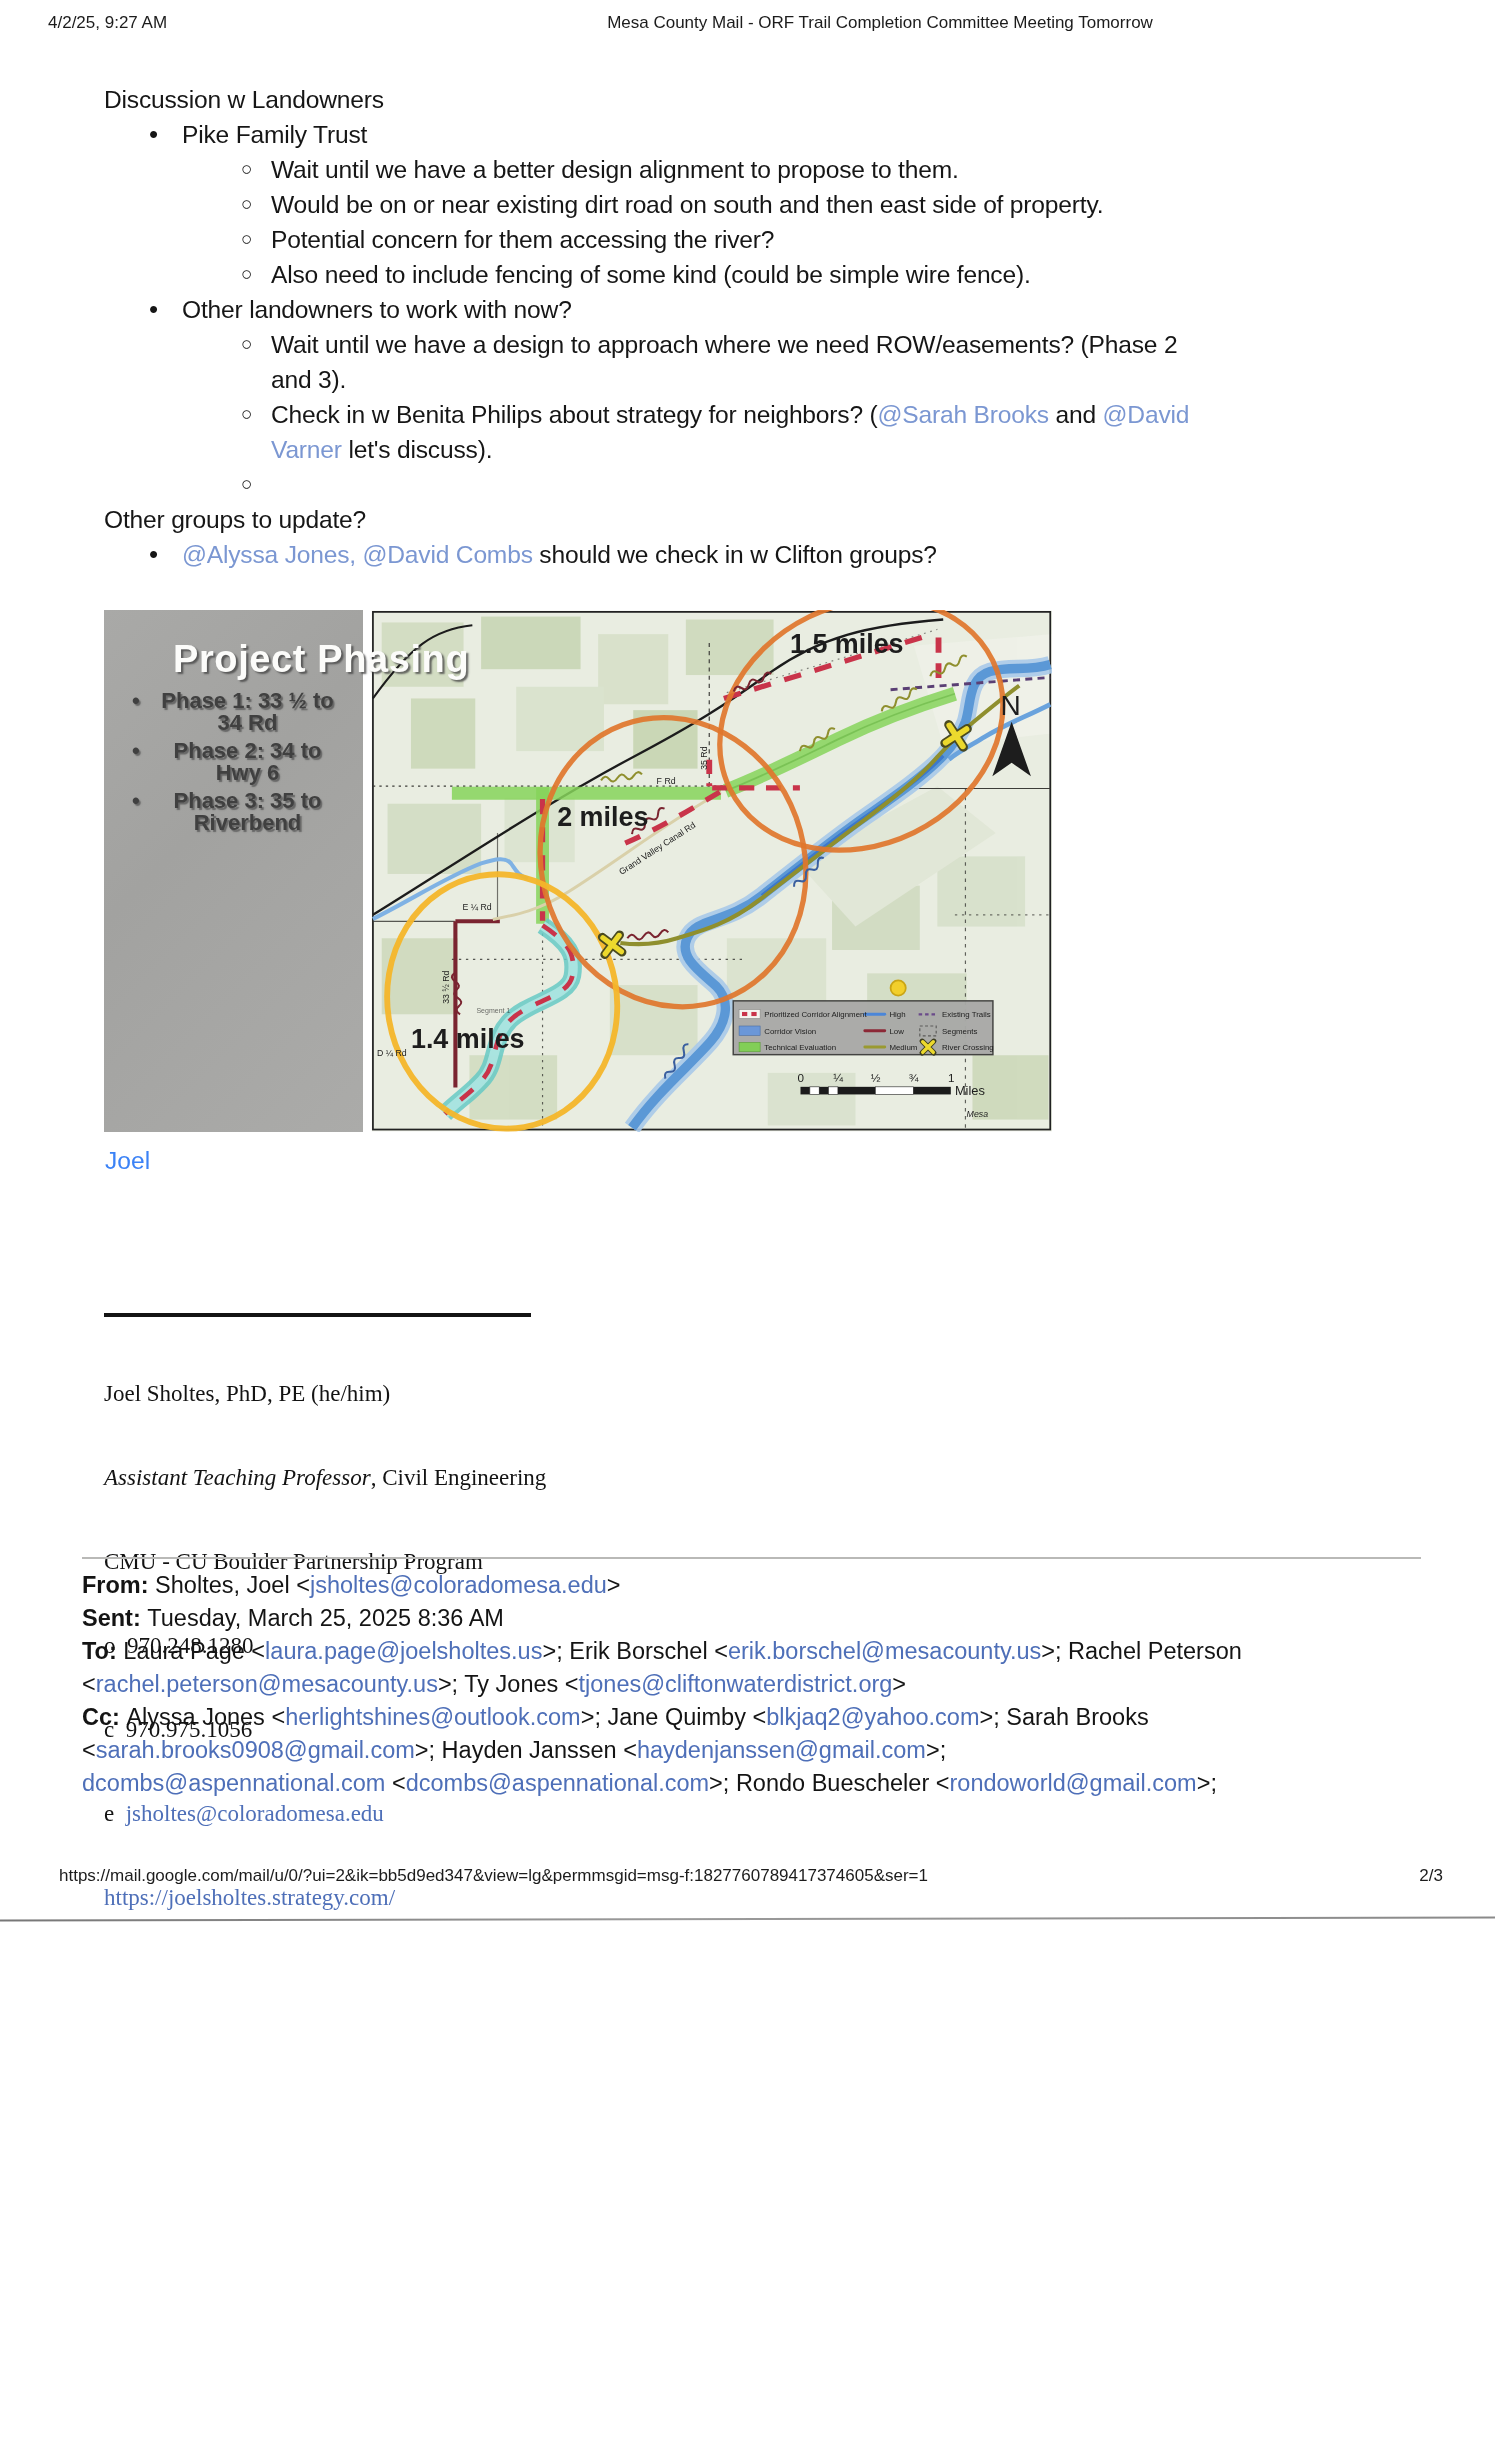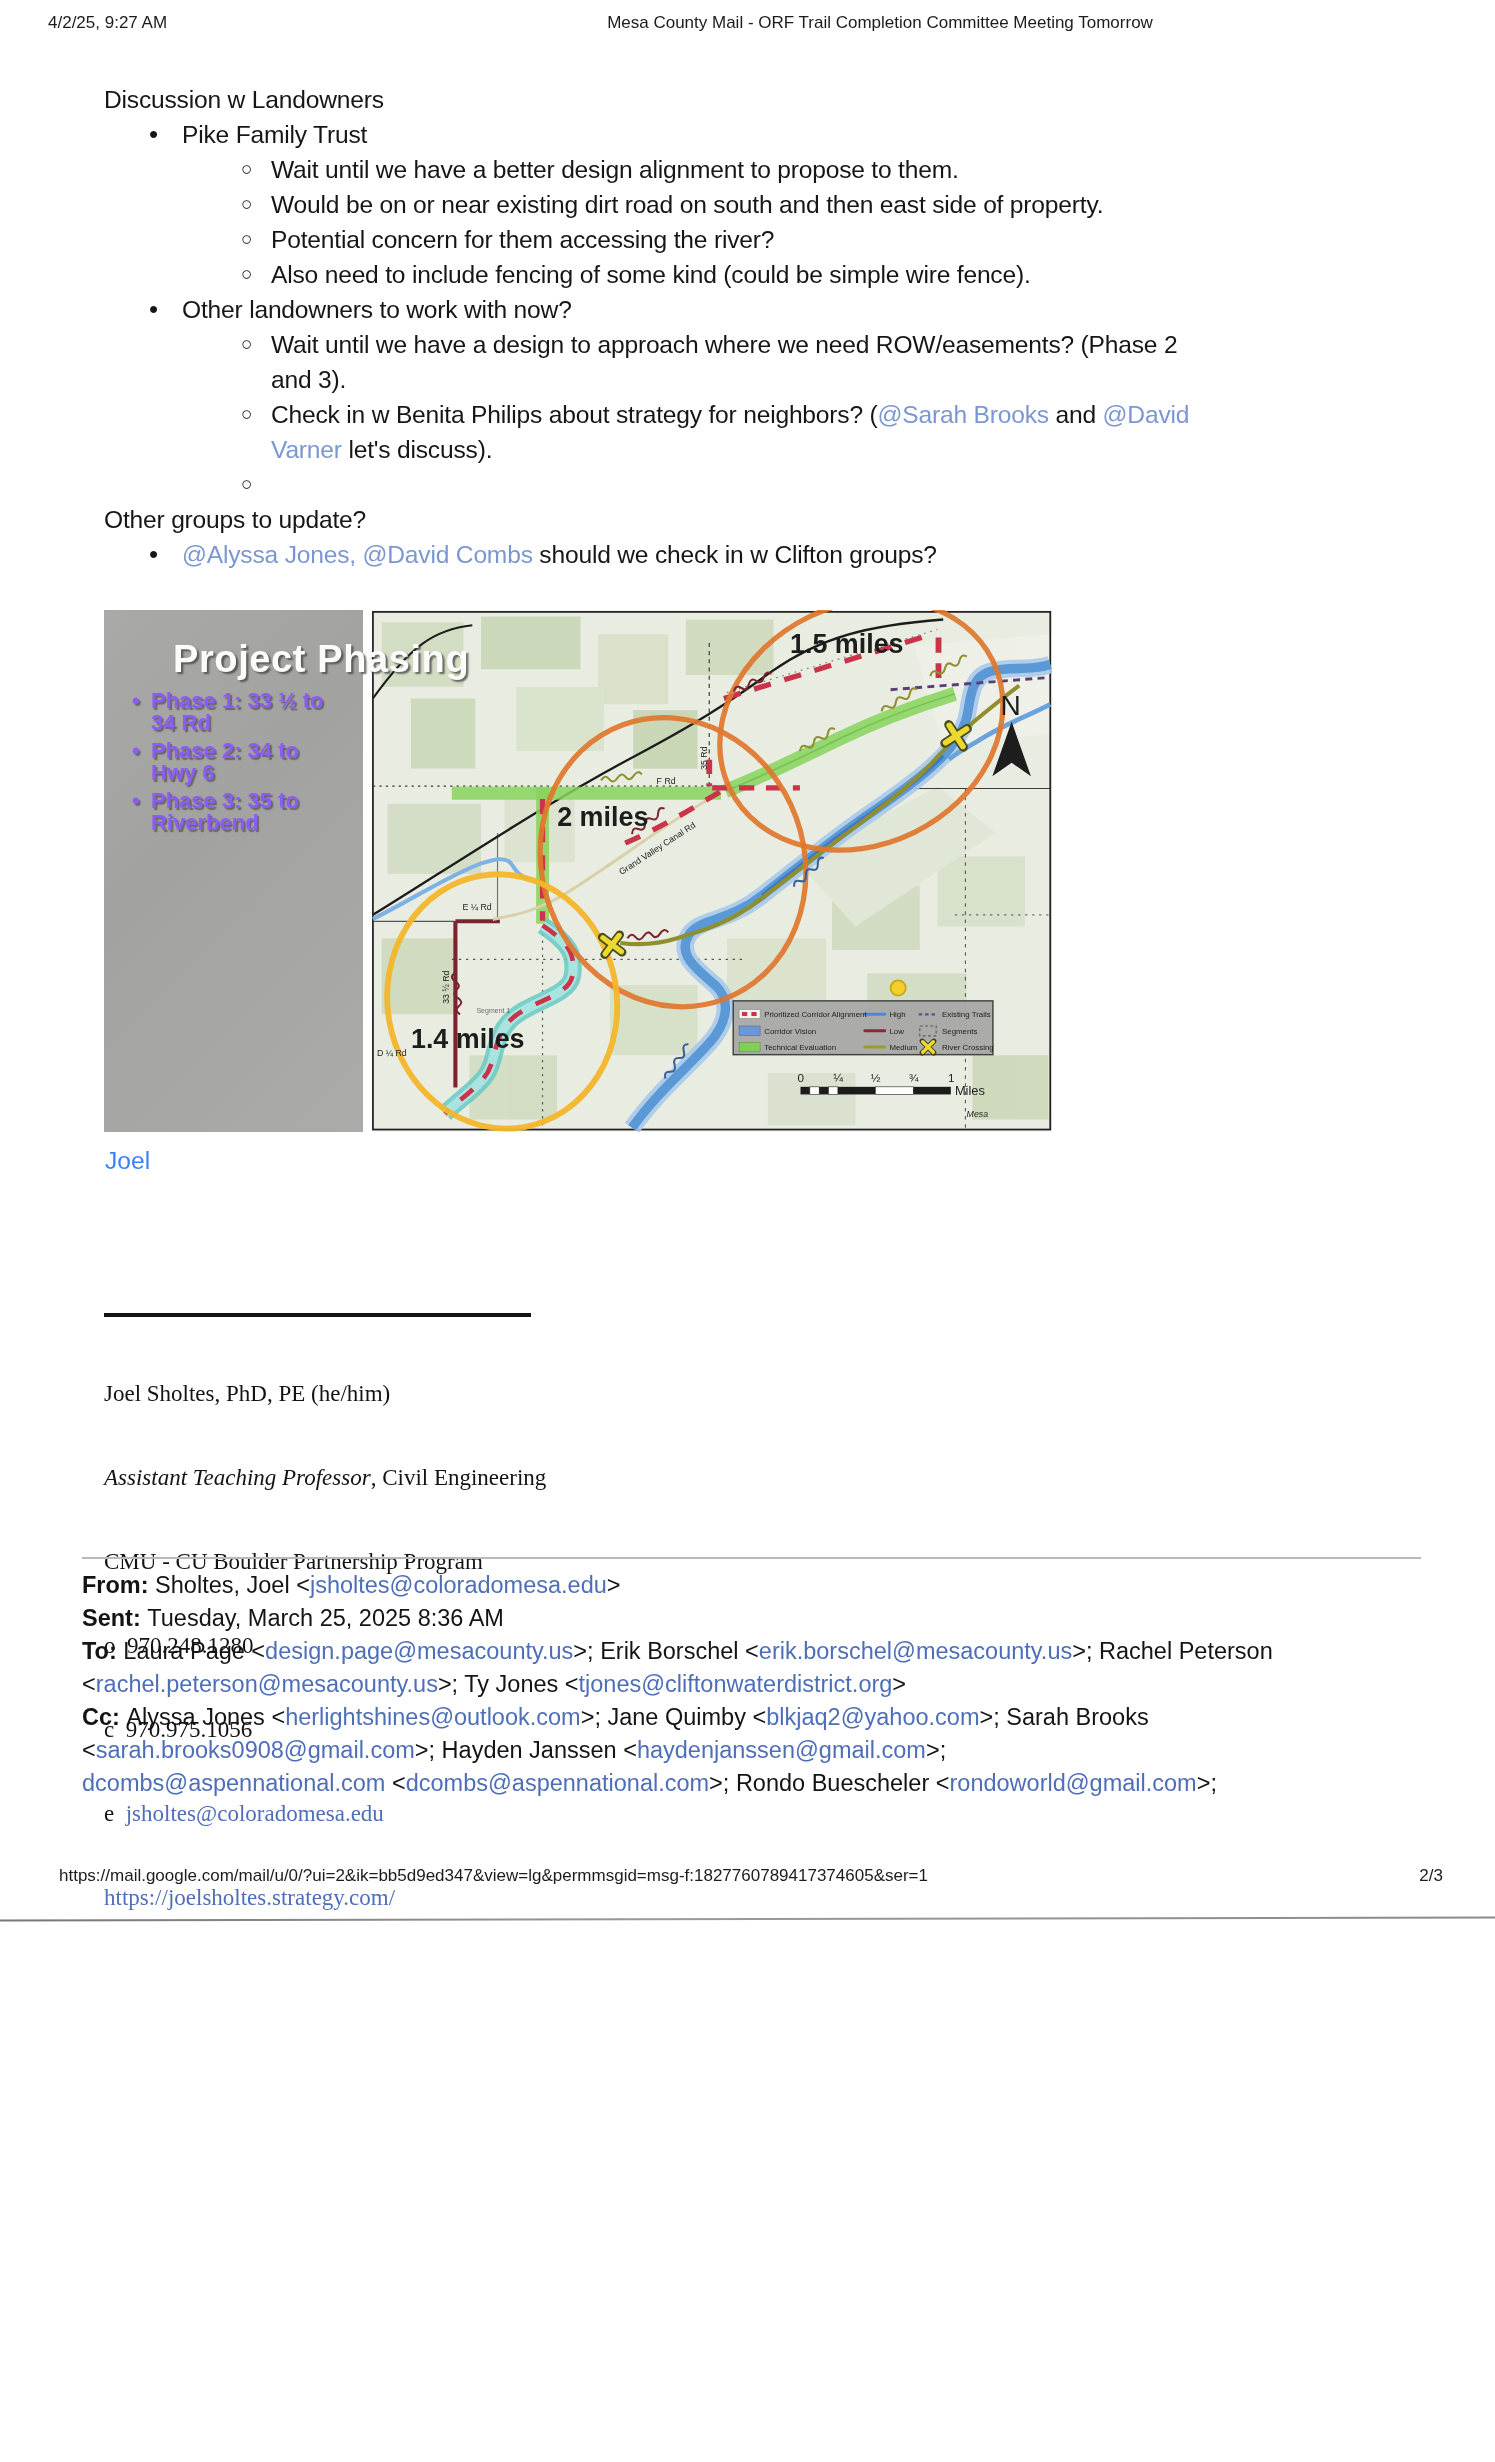--- a/index.html
+++ b/index.html
@@ -22,21 +22,21 @@
   .l2::before{content:"○";position:absolute;left:137px;top:-1.2px;font-size:19px;}
   .l2c{position:relative;padding-left:167px;}
   .lnk{color:#4e6fb8;}
   .mention{color:#7b97d2;}
   .b{font-weight:700;}
   .i{font-style:italic;}
   
   .mapfig{top:610px;left:104px;width:947px;height:522px;background:#fff;}
   .map-panel{position:absolute;left:0;top:0;width:259px;height:522px;background:linear-gradient(135deg,#a9a9a7 0%,#a2a2a0 40%,#ababa9 100%);z-index:1;}
   .map-title{position:absolute;left:69px;top:28px;width:446px;z-index:4;font-size:38px;font-weight:700;color:#fcfcfa;letter-spacing:0.6px;text-shadow:2.3px 2.3px 1.8px rgba(70,70,70,.8);}
-  .phases{position:absolute;left:27px;top:80px;width:193px;z-index:4;margin:0;padding:0 0 0 20px;list-style:none;font-size:22px;font-weight:700;line-height:22px;color:#8b5cf6;text-shadow:1.8px 1.8px 1.2px rgba(80,80,80,.75);}
+  .phases{position:absolute;left:27px;top:80px;width:193px;z-index:4;margin:0;padding:0 0 0 20px;list-style:none;font-size:22px;font-weight:700;line-height:22px;color:#404040;text-shadow:1.8px 1.8px 1.2px rgba(80,80,80,.75);text-align:center;}
   .phases li{position:relative;margin:0 0 5.9px 0;}
   .phases li::before{content:"•";position:absolute;left:-19px;top:0;}
   .mapsvg{position:absolute;left:266px;top:0;width:682px;height:522px;z-index:2;}
   
   .signoff{top:1147px;left:105px;font-size:24.6px;color:#3b82f6;}
   .sig-rule{top:1313px;left:104px;width:427px;height:3.5px;background:#141414;}
   .sigblock{top:1324px;left:104px;width:821px;font-family:"Liberation Serif",serif;font-size:23px;line-height:28px;color:#131313;white-space:pre-wrap;}
   
   .hdr-rule{top:1557px;left:82px;width:1339px;height:1.8px;background:#b9b9b7;}
   .emailhdr{top:1569px;left:82px;width:1372px;font-size:23.5px;line-height:33px;color:#141414;}
@@ -288,21 +288,21 @@
   <div>o  970.248.1280</div>
   <div>c  970.975.1056</div>
   <div><span>e  </span><span class="lnk">jsholtes@coloradomesa.edu</span></div>
   <div><span class="lnk">https://joelsholtes.strategy.com/</span></div>
 </div>
 
 <div class="abs hdr-rule"></div>
 <div class="abs emailhdr">
   <div><span class="b">From: </span><span>Sholtes, Joel &lt;</span><span class="lnk">jsholtes@coloradomesa.edu</span><span>&gt;</span></div>
   <div><span class="b">Sent: </span><span>Tuesday, March 25, 2025 8:36 AM</span></div>
-  <div><span class="b">To: </span><span>Laura Page &lt;</span><span class="lnk">design.page@mesacounty.us</span><span>&gt;; Erik Borschel &lt;</span><span class="lnk">erik.borschel@mesacounty.us</span><span>&gt;; Rachel Peterson</span></div>
+  <div><span class="b">To: </span><span>Laura Page &lt;</span><span class="lnk">laura.page@joelsholtes.us</span><span>&gt;; Erik Borschel &lt;</span><span class="lnk">erik.borschel@mesacounty.us</span><span>&gt;; Rachel Peterson</span></div>
   <div><span>&lt;</span><span class="lnk">rachel.peterson@mesacounty.us</span><span>&gt;; Ty Jones &lt;</span><span class="lnk">tjones@cliftonwaterdistrict.org</span><span>&gt;</span></div>
   <div><span class="b">Cc: </span><span>Alyssa Jones &lt;</span><span class="lnk">herlightshines@outlook.com</span><span>&gt;; Jane Quimby &lt;</span><span class="lnk">blkjaq2@yahoo.com</span><span>&gt;; Sarah Brooks</span></div>
   <div><span>&lt;</span><span class="lnk">sarah.brooks0908@gmail.com</span><span>&gt;; Hayden Janssen &lt;</span><span class="lnk">haydenjanssen@gmail.com</span><span>&gt;;</span></div>
   <div><span class="lnk">dcombs@aspennational.com</span><span> &lt;</span><span class="lnk">dcombs@aspennational.com</span><span>&gt;; Rondo Buescheler &lt;</span><span class="lnk">rondoworld@gmail.com</span><span>&gt;;</span></div>
 </div>
 
 <div class="abs print-footer">
   <span class="pf-url">https://mail.google.com/mail/u/0/?ui=2&amp;ik=bb5d9ed347&amp;view=lg&amp;permmsgid=msg-f:1827760789417374605&amp;ser=1</span>
   <span class="pf-page">2/3</span>
 </div>

